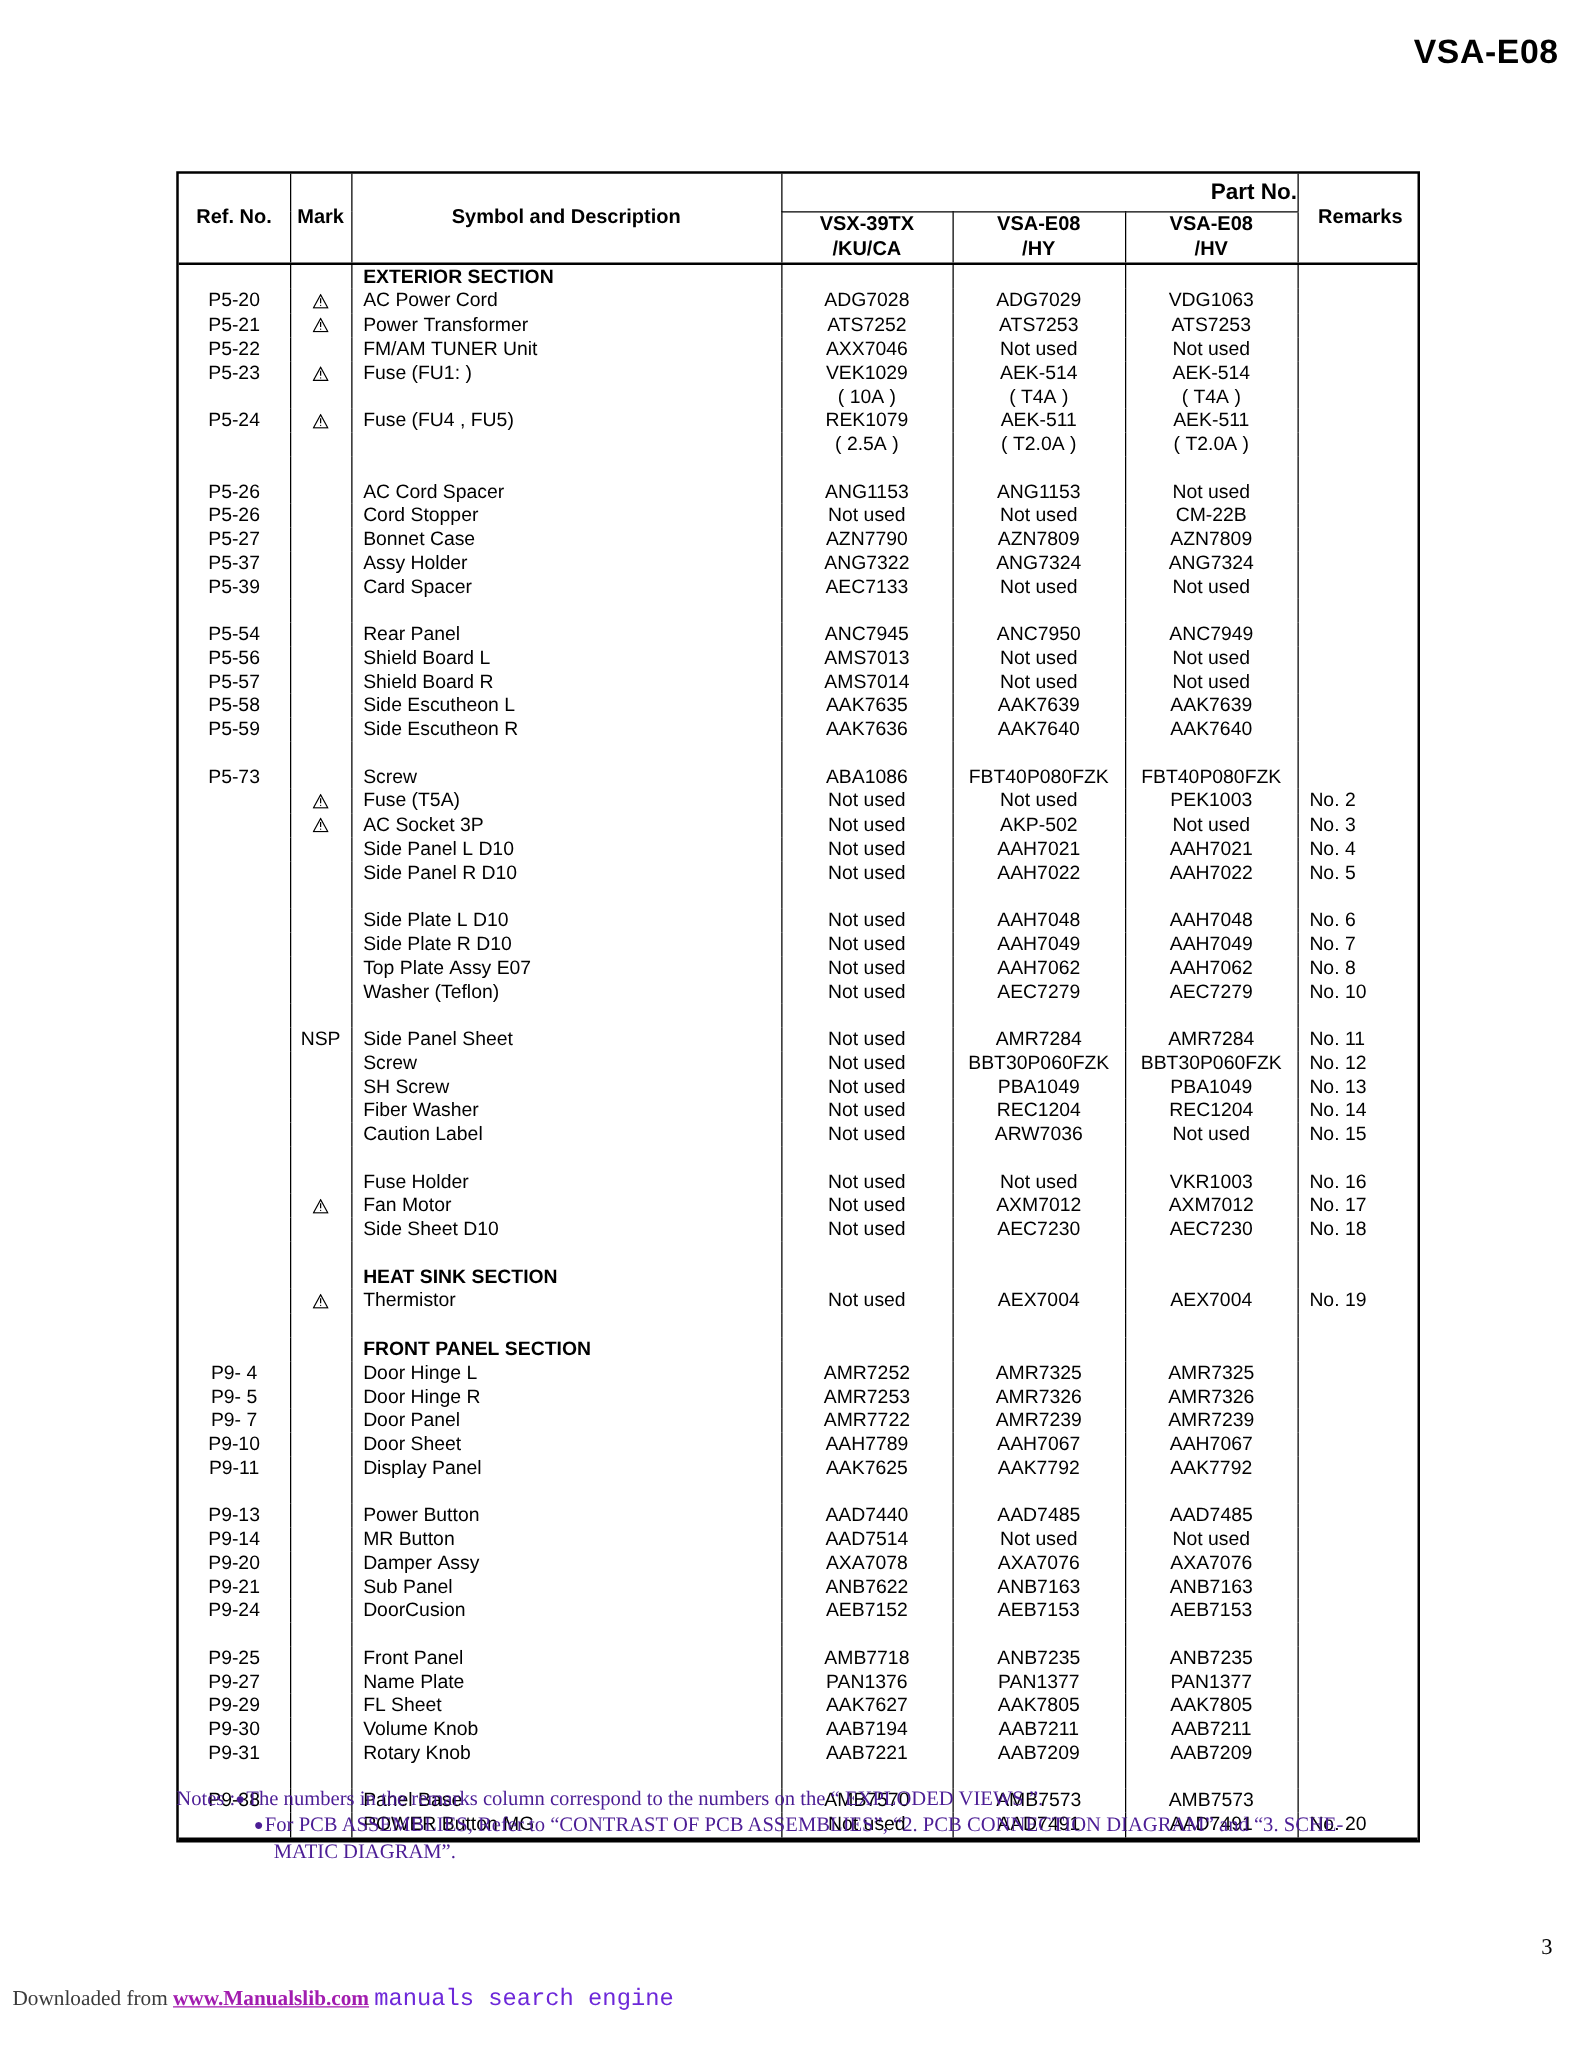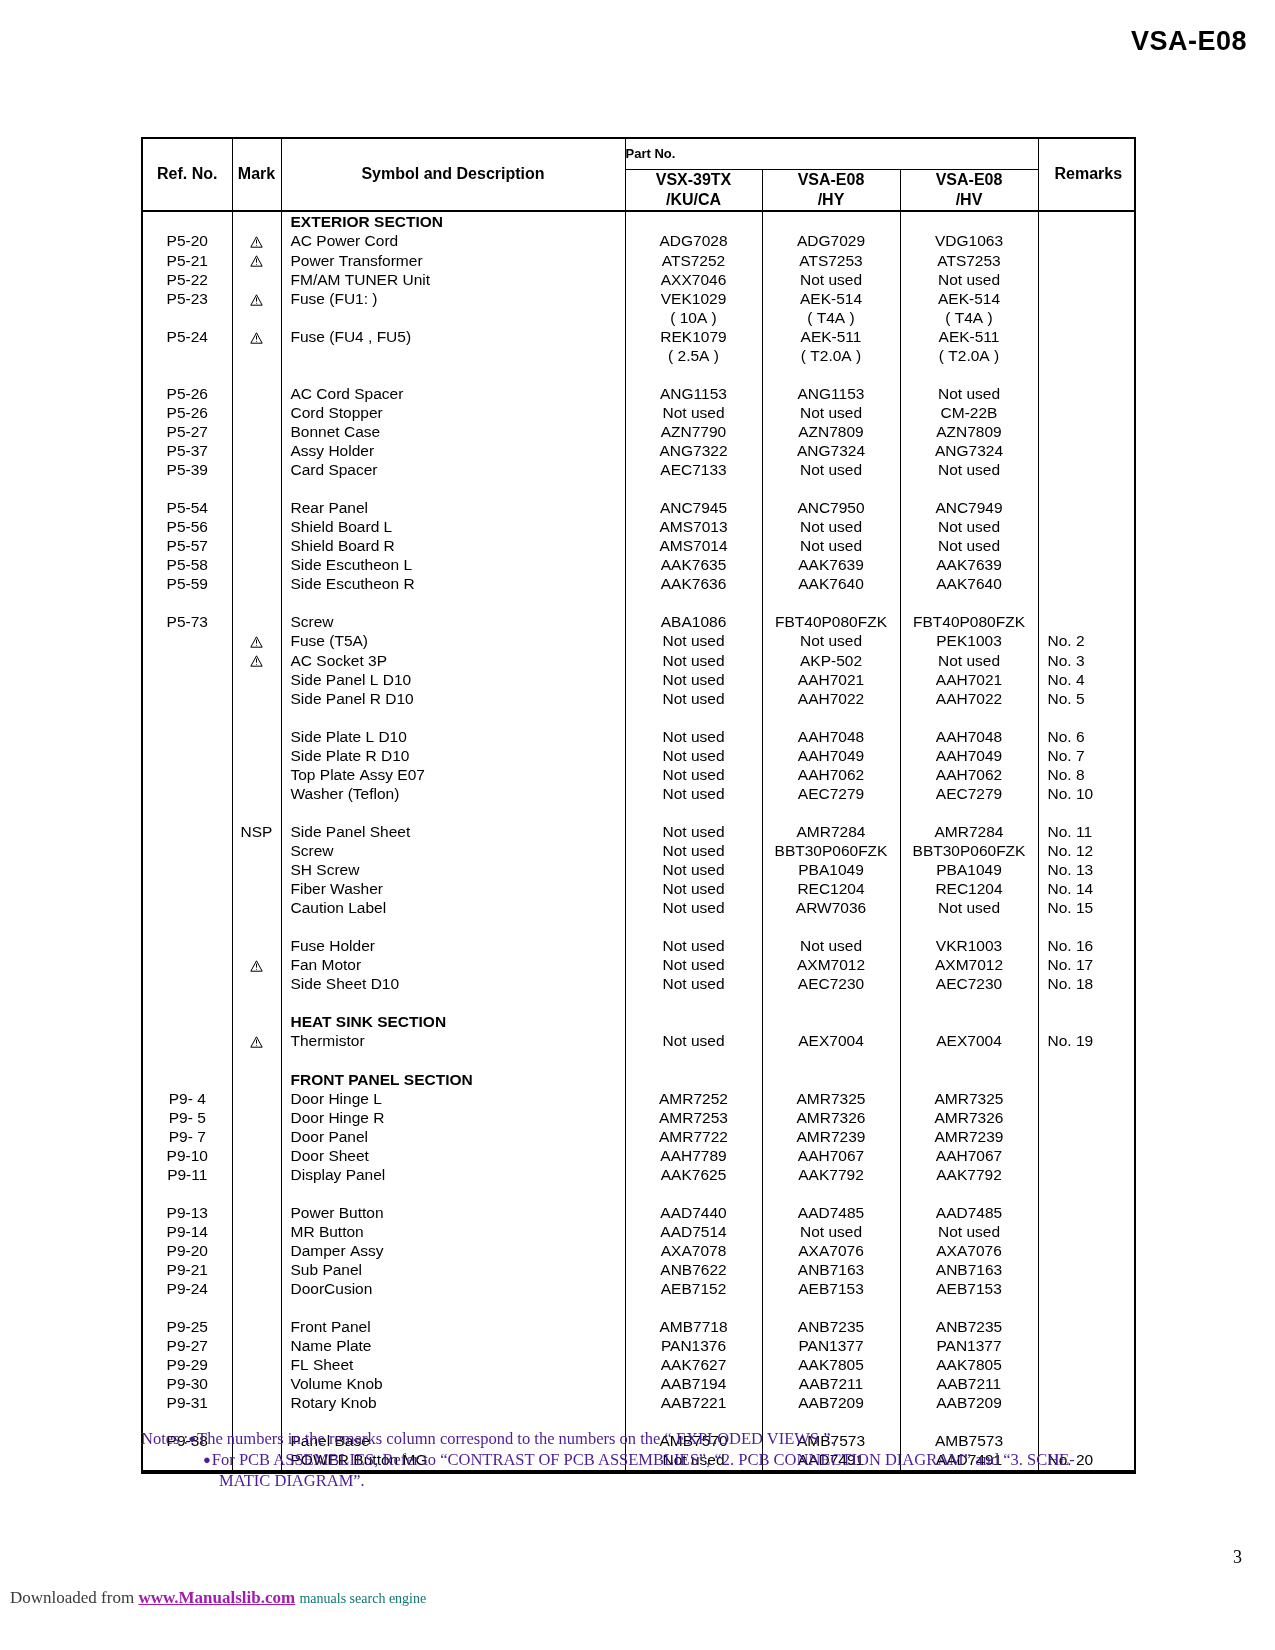--- a/index.html
+++ b/index.html
@@ -50,22 +50,22 @@
   col.c-ref   { width: 89px; }
   col.c-mark  { width: 49px; }
   col.c-desc  { width: 344px; }
   col.c-p1    { width: 137px; }
   col.c-p2    { width: 138px; }
   col.c-p3    { width: 138px; }
   col.c-rem   { width: 100px; }
 
   
   .hdr-partno {
-    text-align: left;
-    font-size: 13px;
+    text-align: right;
+    font-size: 18px;
     font-weight: bold;
     height: 30px;
     border-bottom: 1.2px solid #000;
     border-left: 1.2px solid #000;
   }
   .hdr-cell {
     text-align: center;
     font-size: 16px;
     font-weight: bold;
     line-height: 1.28;
@@ -144,22 +144,23 @@
     font-size: 17px;
     color: #3a3a3a;
     white-space: nowrap;
   }
   .footer-wm .wm-link {
     color: #a21caf;
     text-decoration: underline;
     font-weight: bold;
   }
   .footer-wm .wm-tail {
-    color: #0f766e;
-    font-size: 14px;
+    color: #6d28d9;
+    font-size: 19px;
+    font-family: Liberation Mono, monospace;
   }
 </style>
 </head>
 <body>
 
 <div class="page-header">VSA-E08</div>
 
 <div class="table-wrap">
   <div class="outer-frame">
 

